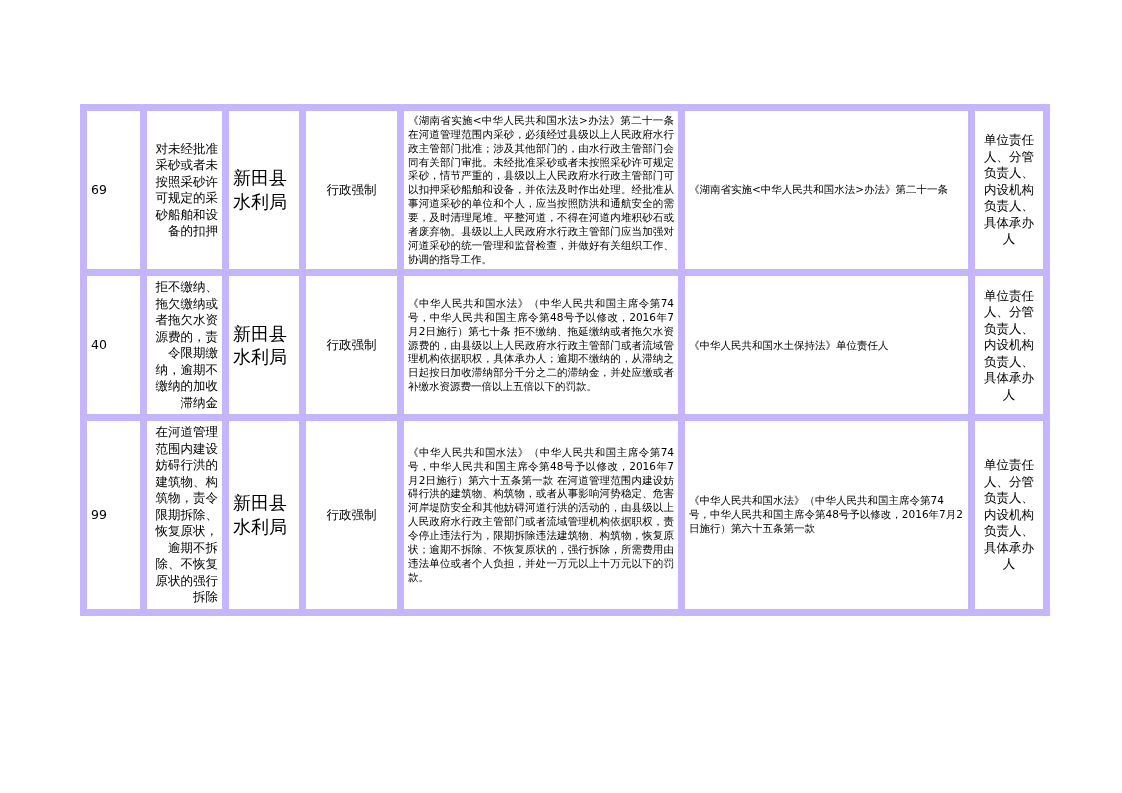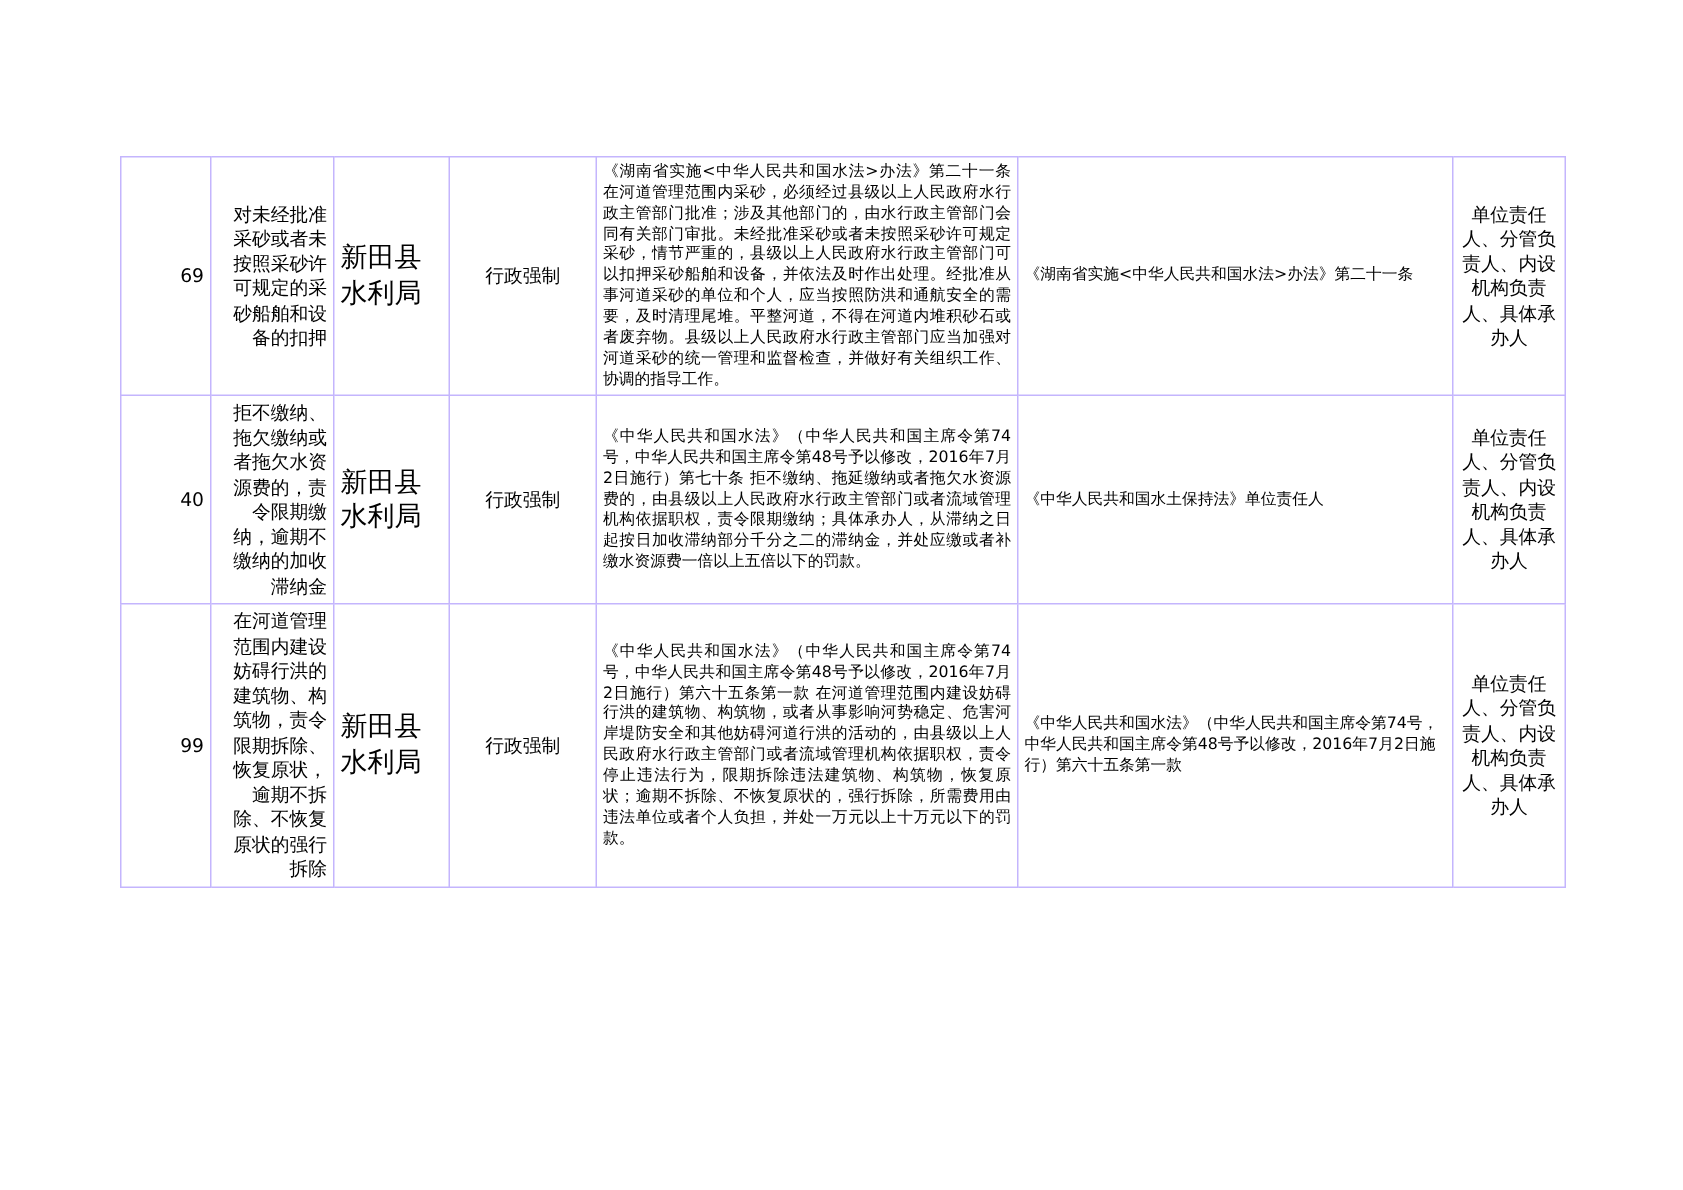--- a/index.html
+++ b/index.html
@@ -24,36 +24,36 @@
   }
   table.doc-table {
     position: absolute;
     left: 80px;
     top: 104px;
     width: 963px;
     border-collapse: collapse;
     table-layout: fixed;
   }
   table.doc-table td {
-    border: 1px solid #c4b5fd;
+    border: 7px solid #c4b5fd;
     vertical-align: middle;
     padding: 3px 4px;
     line-height: 1.32;
   }
   
   col.c-no     { width: 60px; }
   col.c-item   { width: 82px; }
   col.c-org    { width: 77px; }
   col.c-type   { width: 98px; }
   col.c-basis  { width: 281px; }
   col.c-resp   { width: 290px; }
   col.c-person { width: 75px; }
 
   .cell-no {
-    text-align: right;
+    text-align: left;
     font-size: 12.5px;
   }
   .cell-item {
     text-align: right;
     font-size: 12.5px;
     line-height: 1.45;
   }
   .cell-org {
     text-align: left;
     font-size: 18px;
@@ -108,21 +108,21 @@
         <td class="cell-type">行政强制</td>
         <td class="cell-basis">《湖南省实施&lt;中华人民共和国水法&gt;办法》第二十一条 在河道管理范围内采砂，必须经过县级以上人民政府水行政主管部门批准；涉及其他部门的，由水行政主管部门会同有关部门审批。未经批准采砂或者未按照采砂许可规定采砂，情节严重的，县级以上人民政府水行政主管部门可以扣押采砂船舶和设备，并依法及时作出处理。经批准从事河道采砂的单位和个人，应当按照防洪和通航安全的需要，及时清理尾堆。平整河道，不得在河道内堆积砂石或者废弃物。县级以上人民政府水行政主管部门应当加强对河道采砂的统一管理和监督检查，并做好有关组织工作、协调的指导工作。</td>
         <td class="cell-resp">《湖南省实施&lt;中华人民共和国水法&gt;办法》第二十一条</td>
         <td class="cell-person">单位责任人、分管负责人、内设机构负责人、具体承办人</td>
       </tr>
       <tr class="row-70">
         <td class="cell-no">40</td>
         <td class="cell-item">拒不缴纳、拖欠缴纳或者拖欠水资源费的，责令限期缴纳，逾期不缴纳的加收滞纳金</td>
         <td class="cell-org">新田县水利局</td>
         <td class="cell-type">行政强制</td>
-        <td class="cell-basis">《中华人民共和国水法》（中华人民共和国主席令第74号，中华人民共和国主席令第48号予以修改，2016年7月2日施行）第七十条 拒不缴纳、拖延缴纳或者拖欠水资源费的，由县级以上人民政府水行政主管部门或者流域管理机构依据职权，责令限期缴纳；具体承办人，从滞纳之日起按日加收滞纳部分千分之二的滞纳金，并处应缴或者补缴水资源费一倍以上五倍以下的罚款。</td>
+        <td class="cell-basis">《中华人民共和国水法》（中华人民共和国主席令第74号，中华人民共和国主席令第48号予以修改，2016年7月2日施行）第七十条 拒不缴纳、拖延缴纳或者拖欠水资源费的，由县级以上人民政府水行政主管部门或者流域管理机构依据职权，具体承办人；逾期不缴纳的，从滞纳之日起按日加收滞纳部分千分之二的滞纳金，并处应缴或者补缴水资源费一倍以上五倍以下的罚款。</td>
         <td class="cell-resp">《中华人民共和国水土保持法》单位责任人</td>
         <td class="cell-person">单位责任人、分管负责人、内设机构负责人、具体承办人</td>
       </tr>
       <tr class="row-71">
         <td class="cell-no">99</td>
         <td class="cell-item">在河道管理范围内建设妨碍行洪的建筑物、构筑物，责令限期拆除、恢复原状，逾期不拆除、不恢复原状的强行拆除</td>
         <td class="cell-org">新田县水利局</td>
         <td class="cell-type">行政强制</td>
         <td class="cell-basis">《中华人民共和国水法》（中华人民共和国主席令第74号，中华人民共和国主席令第48号予以修改，2016年7月2日施行）第六十五条第一款 在河道管理范围内建设妨碍行洪的建筑物、构筑物，或者从事影响河势稳定、危害河岸堤防安全和其他妨碍河道行洪的活动的，由县级以上人民政府水行政主管部门或者流域管理机构依据职权，责令停止违法行为，限期拆除违法建筑物、构筑物，恢复原状；逾期不拆除、不恢复原状的，强行拆除，所需费用由违法单位或者个人负担，并处一万元以上十万元以下的罚款。</td>
         <td class="cell-resp">《中华人民共和国水法》（中华人民共和国主席令第74号，中华人民共和国主席令第48号予以修改，2016年7月2日施行）第六十五条第一款</td>

